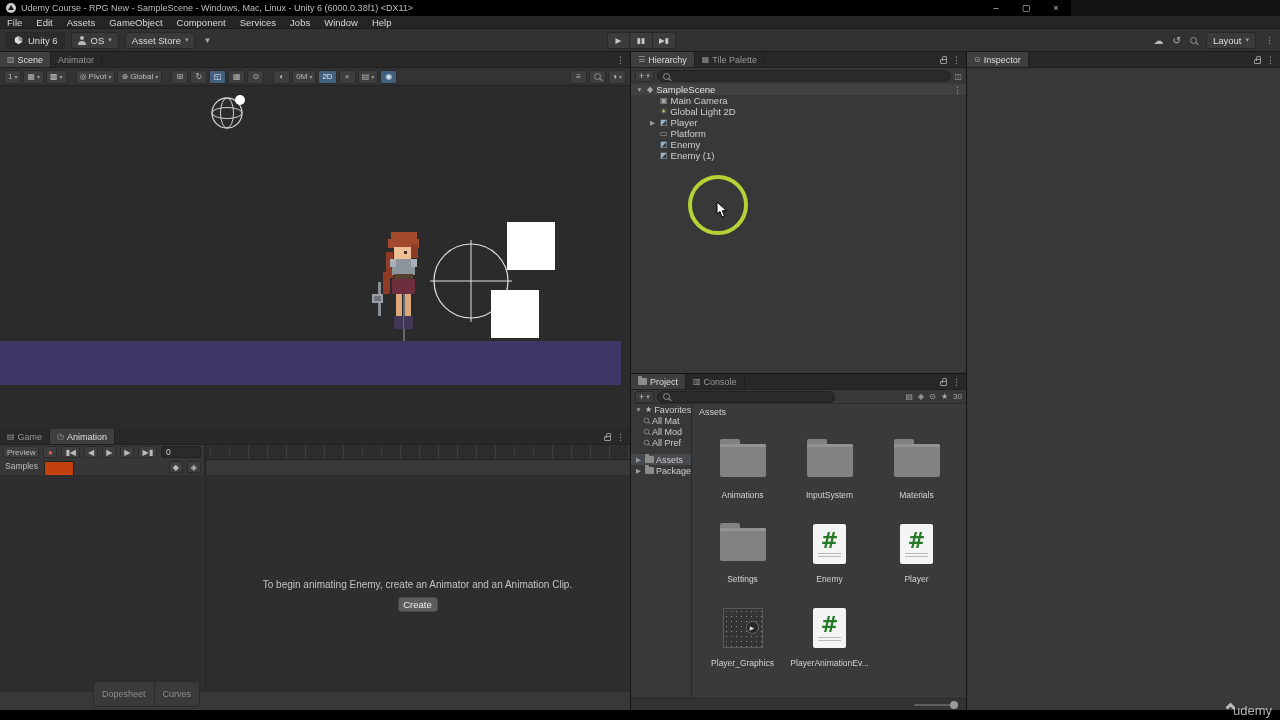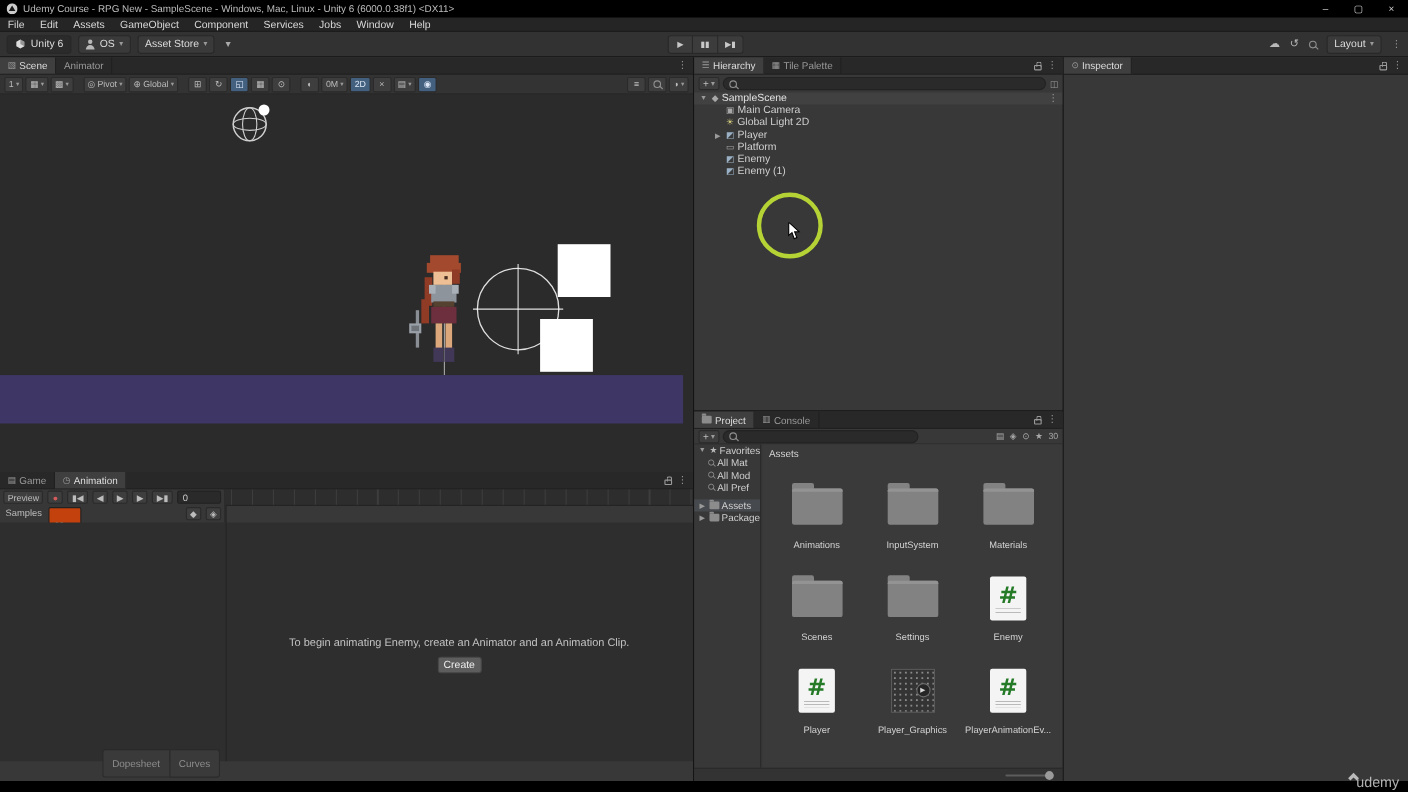--- a/index.html
+++ b/index.html
@@ -1,21 +1,21 @@
 <!DOCTYPE html>
 <html><head>
 <meta charset="utf-8">
 <style>
   *{margin:0;padding:0;box-sizing:border-box}
   html,body{width:1280px;height:720px;overflow:hidden;background:#000}
   body{font-family:"Liberation Sans","DejaVu Sans",sans-serif;font-size:10px;color:#ccc;cursor:default}
   #root{position:absolute;left:0;top:0;width:1280px;height:720px;background:#141414}
 
   
-  #titlebar{position:absolute;left:0;top:0;width:1280px;height:16px;background:#000;display:flex;align-items:center;font-size:9px;color:#bdbdbd}
+  #titlebar{position:absolute;left:0;top:0;width:1071px;height:16px;background:#000;display:flex;align-items:center;font-size:9px;color:#bdbdbd}
   #titlebar .t-logo{margin:0 5px 0 6px;display:flex}
   #titlebar .t-title{white-space:nowrap}
   #titlebar .wc{margin-left:auto;display:flex;height:100%}
   #titlebar .wc span{width:30px;display:flex;align-items:center;justify-content:center;color:#cfcfcf}
 
   
   #menubar{position:absolute;left:0;top:16px;width:1280px;height:13px;background:#252525;border-bottom:1px solid #1a1a1a;display:flex;align-items:center;font-size:9.5px;color:#d8d8d8}
   #menubar span{padding:4px 7px}
 
   
@@ -511,26 +511,20 @@
           <div class="cell">
             <div class="icon-wrap">
                 <div class="folder"></div>
               </div>
             <div class="gl">Materials</div>
           </div>
           <div class="cell">
             <div class="icon-wrap">
                 <div class="folder"></div>
               </div>
-            <div class="gl">Scenes</div>
-          </div>
-          <div class="cell">
-            <div class="icon-wrap">
-                <div class="folder"></div>
-              </div>
             <div class="gl">Settings</div>
           </div>
           <div class="cell">
             <div class="icon-wrap">
                 <div class="script">
                   <span class="hash">#</span>
                 </div>
               </div>
             <div class="gl">Enemy</div>
           </div>

